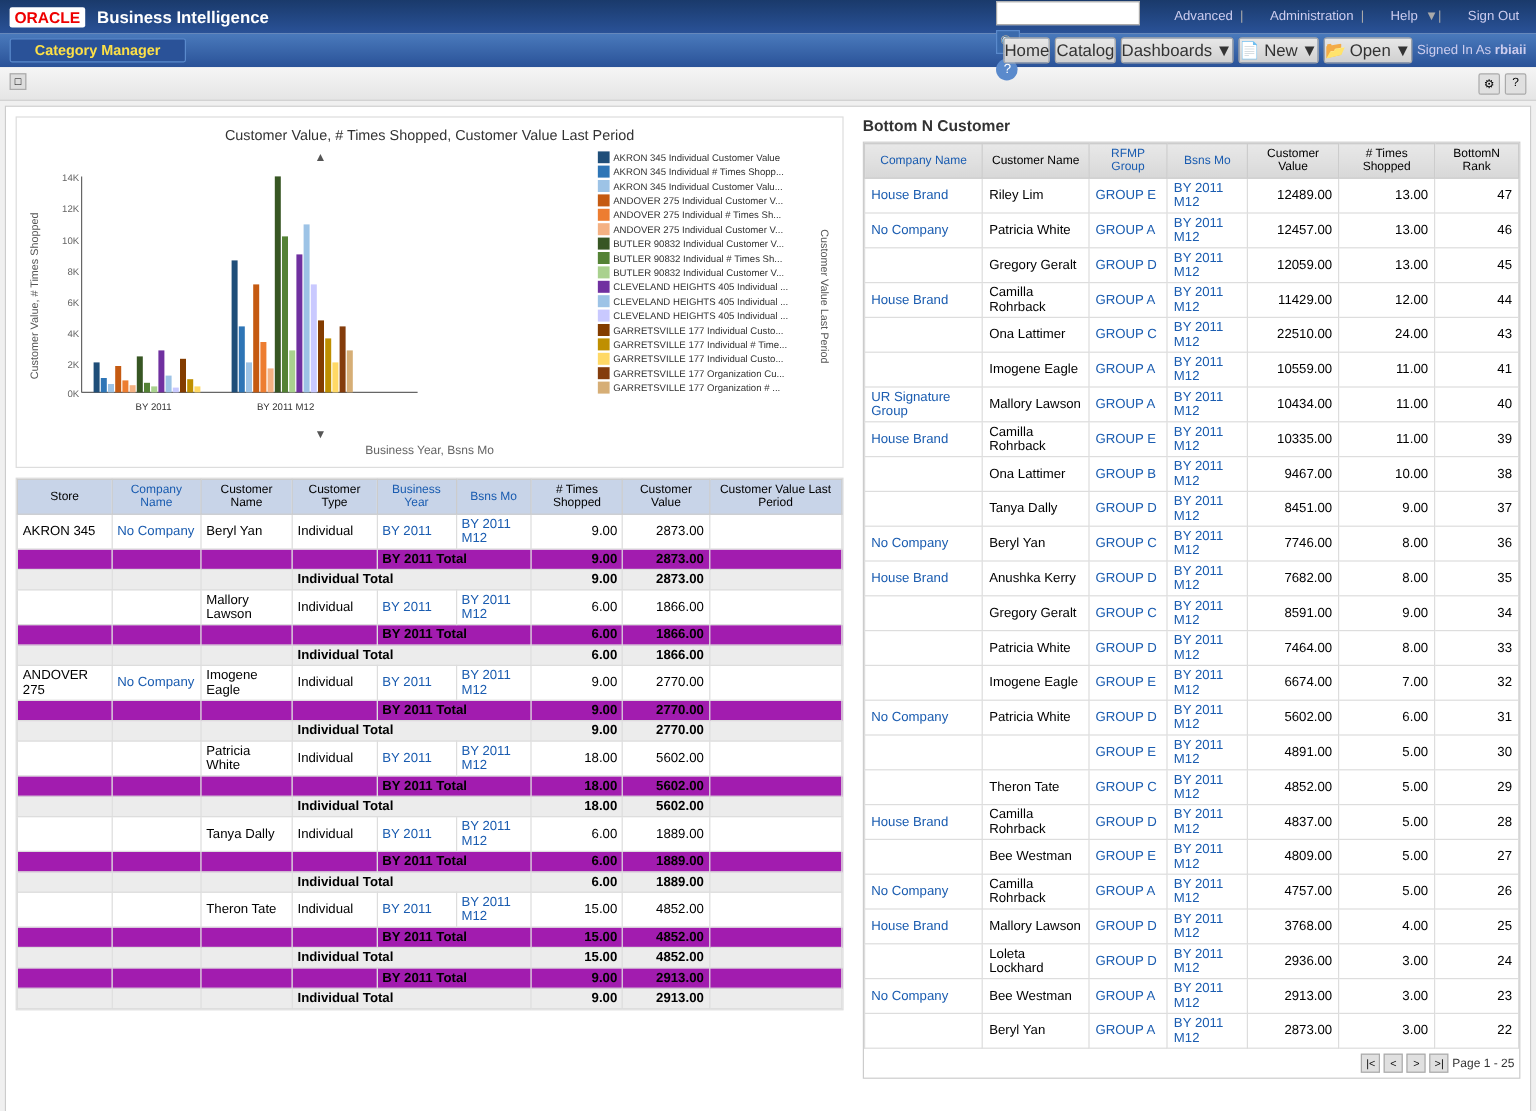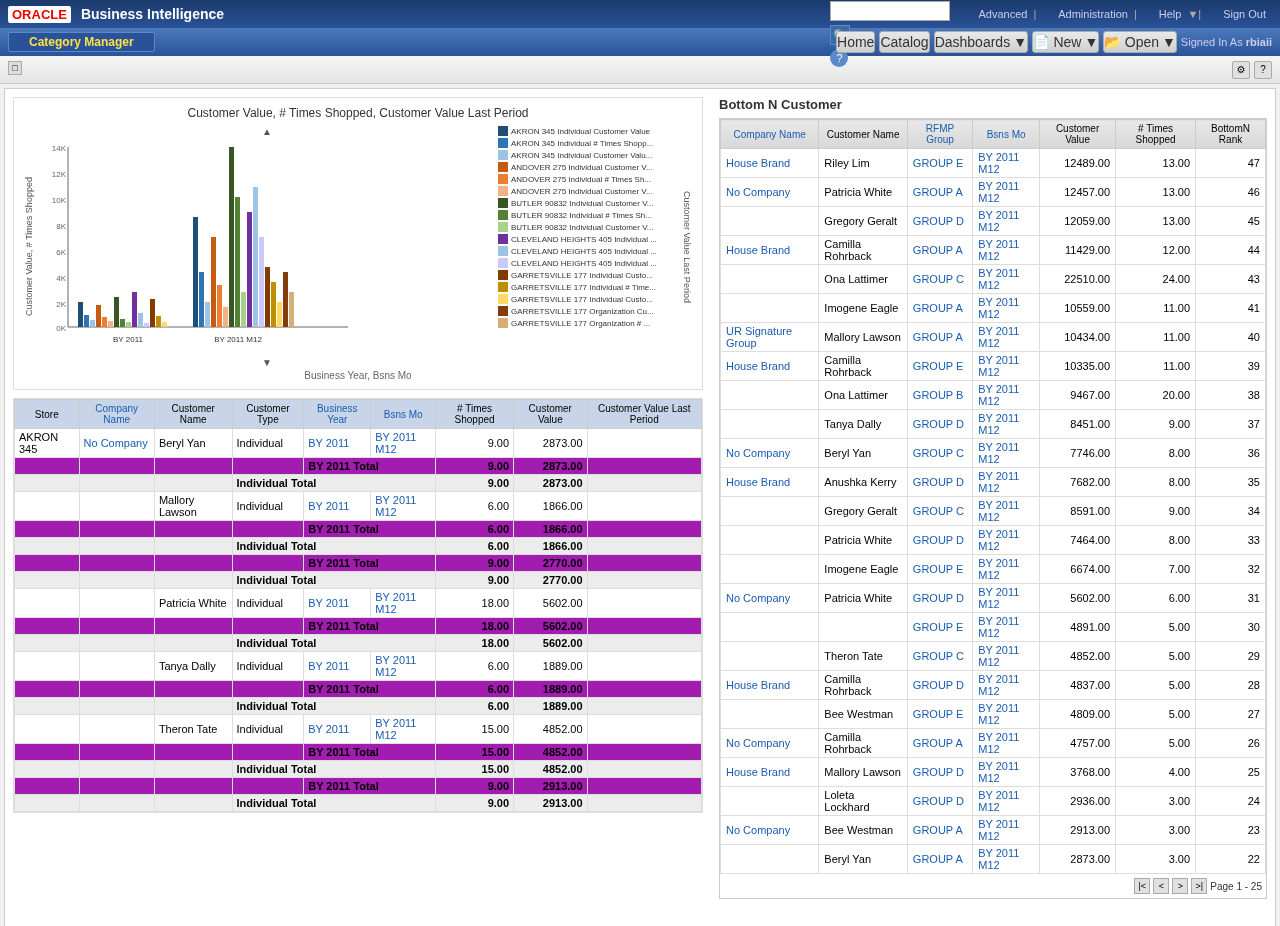--- a/index.html
+++ b/index.html
@@ -431,20 +431,31 @@
             <tr class="subtotal-row">
               <td></td>
                 <td></td>
                 <td></td>
               <td colspan="3">Individual Total</td>
               <td class="num-cell">6.00</td>
               <td class="num-cell">1866.00</td>
               <td></td>
             </tr>
 
+            <tr>
+              <td>ANDOVER 275</td>
+              <td class="link-cell">No Company</td>
+              <td>Imogene Eagle</td>
+              <td>Individual</td>
+              <td class="link-cell">BY 2011</td>
+              <td class="link-cell">BY 2011 M12</td>
+              <td class="num-cell">9.00</td>
+              <td class="num-cell">2770.00</td>
+              <td></td>
+            </tr>
             <tr class="total-row">
               <td></td>
                 <td></td>
                 <td></td>
                 <td></td>
               <td colspan="2">BY 2011 Total</td>
               <td class="num-cell">9.00</td>
               <td class="num-cell">2770.00</td>
               <td></td>
             </tr>
@@ -659,21 +670,21 @@
               <td class="num-right">10335.00</td>
               <td class="num-right">11.00</td>
               <td class="num-right">39</td>
             </tr>
             <tr>
               <td></td>
               <td>Ona Lattimer</td>
               <td class="link-cell">GROUP B</td>
               <td class="link-cell">BY 2011 M12</td>
               <td class="num-right">9467.00</td>
-              <td class="num-right">20.00</td>
+              <td class="num-right">10.00</td>
               <td class="num-right">38</td>
             </tr>
             <tr>
               <td></td>
               <td>Tanya Dally</td>
               <td class="link-cell">GROUP D</td>
               <td class="link-cell">BY 2011 M12</td>
               <td class="num-right">8451.00</td>
               <td class="num-right">9.00</td>
               <td class="num-right">37</td>

